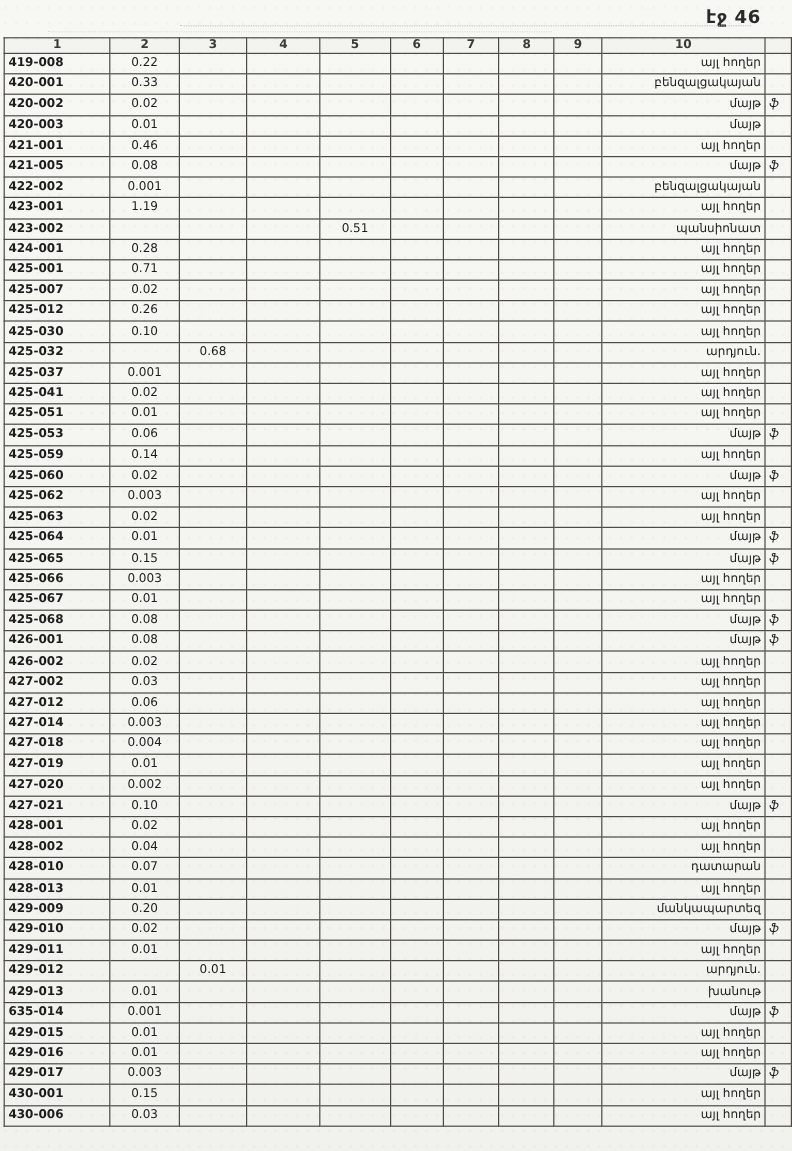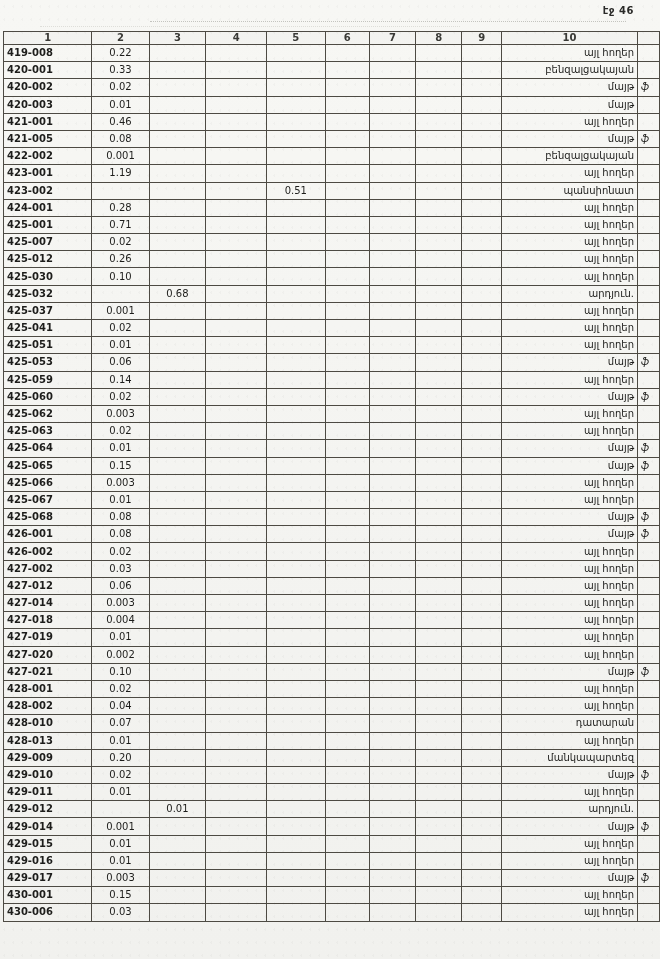--- a/index.html
+++ b/index.html
@@ -18,21 +18,21 @@
     background:
       radial-gradient(rgba(0,0,0,0.025) 1px, transparent 1px),
       linear-gradient(#f7f7f4,#f1f1ee);
     background-size:9px 13px, 100% 100%;
     color:#1c1c1c;
   }
   .page-num{
     position:absolute;
     top:5px;
     right:26px;
-    font-size:10px;
+    font-size:15px;
     font-weight:bold;
     letter-spacing:0.5px;
     color:#2a2a28;
   }
   .scan-artifact-1{
     position:absolute;
     top:21px;left:150px;right:34px;
     border-top:1px dotted #b8b8b2;
     opacity:.8;
   }
@@ -693,21 +693,34 @@
           <td class="c4"></td>
           <td class="c5"></td>
           <td class="c6"></td>
           <td class="c7"></td>
           <td class="c8"></td>
           <td class="c9"></td>
           <td class="c10">արդյուն.</td>
           <td class="margin-cell"></td>
         </tr>
         <tr>
-          <td class="c1">429-014</td>
+          <td class="c1">429-013</td>
+          <td class="c2">0.01</td>
+          <td class="c3"></td>
+          <td class="c4"></td>
+          <td class="c5"></td>
+          <td class="c6"></td>
+          <td class="c7"></td>
+          <td class="c8"></td>
+          <td class="c9"></td>
+          <td class="c10">խանութ</td>
+          <td class="margin-cell"></td>
+        </tr>
+        <tr>
+          <td class="c1">635-014</td>
           <td class="c2">0.001</td>
           <td class="c3"></td>
           <td class="c4"></td>
           <td class="c5"></td>
           <td class="c6"></td>
           <td class="c7"></td>
           <td class="c8"></td>
           <td class="c9"></td>
           <td class="c10">մայթ</td>
           <td class="margin-cell">ֆ</td>

